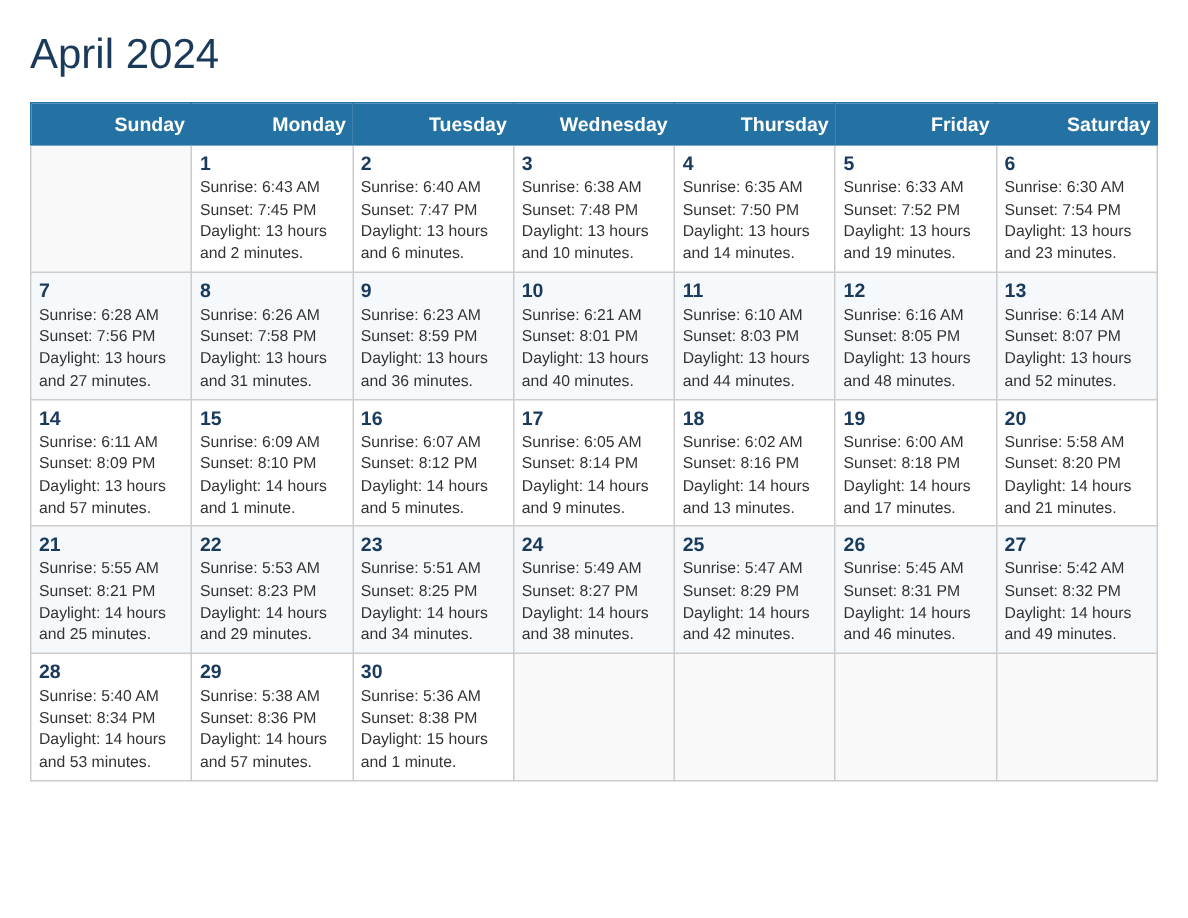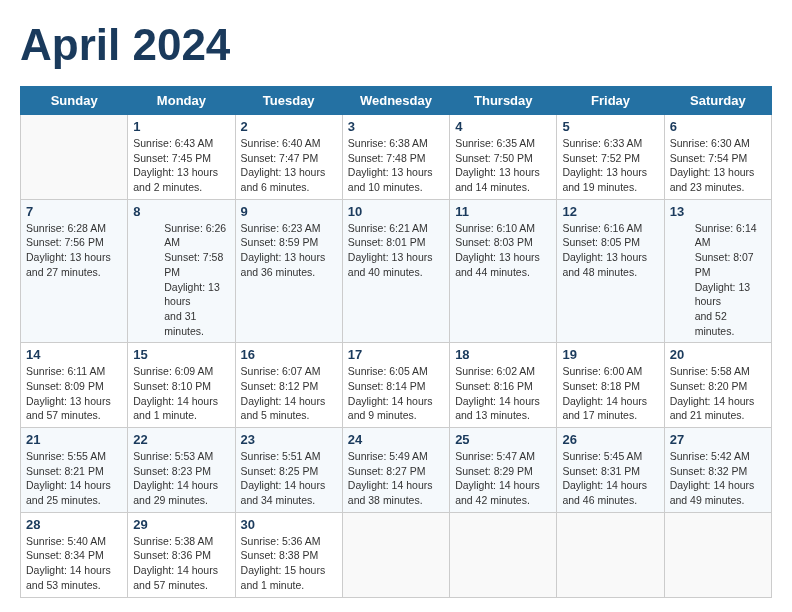--- a/index.html
+++ b/index.html
@@ -31,38 +31,38 @@
       color: #2980b9;
     }
     .logo-icon {
       width: 28px;
       height: 28px;
     }
     .title-block {
       text-align: right;
     }
     .month-title {
-      font-size: 44px;
-      font-weight: bold;
+      font-size: 28px;
+      font-weight: normal;
       color: #1a3a5c;
     }
     .location-title {
       font-size: 16px;
       color: #555;
     }
     table {
       width: 100%;
       border-collapse: collapse;
       font-size: 11px;
     }
     thead tr th {
       background: #2471a3;
       color: #fff;
       padding: 6px 4px;
-      text-align: center;
+      text-align: right;
       font-size: 13px;
       font-weight: bold;
       border: 1px solid #2471a3;
     }
     tbody tr td {
       border: 1px solid #ccc;
       vertical-align: top;
       padding: 4px 5px;
       width: 107px;
       min-height: 80px;
@@ -157,21 +157,21 @@
       <tr>
         <td>
           <span class="day-num">7</span>
           <div class="day-info" style="white-space: pre-line;">Sunrise: 6:28 AM
 Sunset: 7:56 PM
 Daylight: 13 hours
 and 27 minutes.</div>
         </td>
         <td>
           <span class="day-num">8</span>
-          <div class="day-info" style="white-space: pre-line; margin-left: 31px;">Sunrise: 6:26 AM
+          <div class="day-info" style="white-space: pre-line;">Sunrise: 6:26 AM
 Sunset: 7:58 PM
 Daylight: 13 hours
 and 31 minutes.</div>
         </td>
         <td>
           <span class="day-num">9</span>
           <div class="day-info" style="white-space: pre-line;">Sunrise: 6:23 AM
 Sunset: 8:59 PM
 Daylight: 13 hours
 and 36 minutes.</div>
@@ -192,21 +192,21 @@
         </td>
         <td>
           <span class="day-num">12</span>
           <div class="day-info" style="white-space: pre-line;">Sunrise: 6:16 AM
 Sunset: 8:05 PM
 Daylight: 13 hours
 and 48 minutes.</div>
         </td>
         <td>
           <span class="day-num">13</span>
-          <div class="day-info" style="white-space: pre-line; margin-left: 25px;">Sunrise: 6:14 AM
+          <div class="day-info" style="white-space: pre-line;">Sunrise: 6:14 AM
 Sunset: 8:07 PM
 Daylight: 13 hours
 and 52 minutes.</div>
         </td>
       </tr>
       <tr>
         <td>
           <span class="day-num">14</span>
           <div class="day-info" style="white-space: pre-line;">Sunrise: 6:11 AM
 Sunset: 8:09 PM

